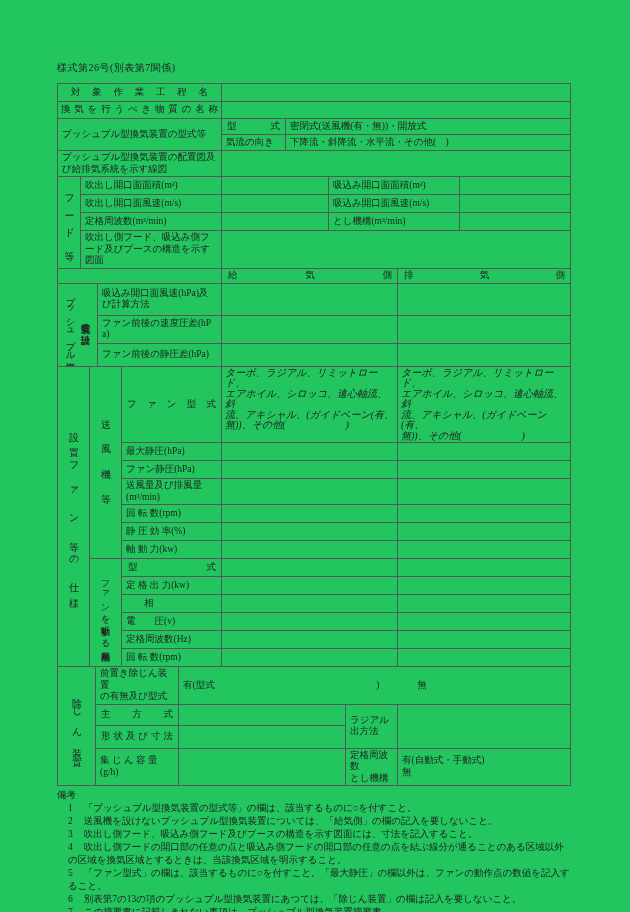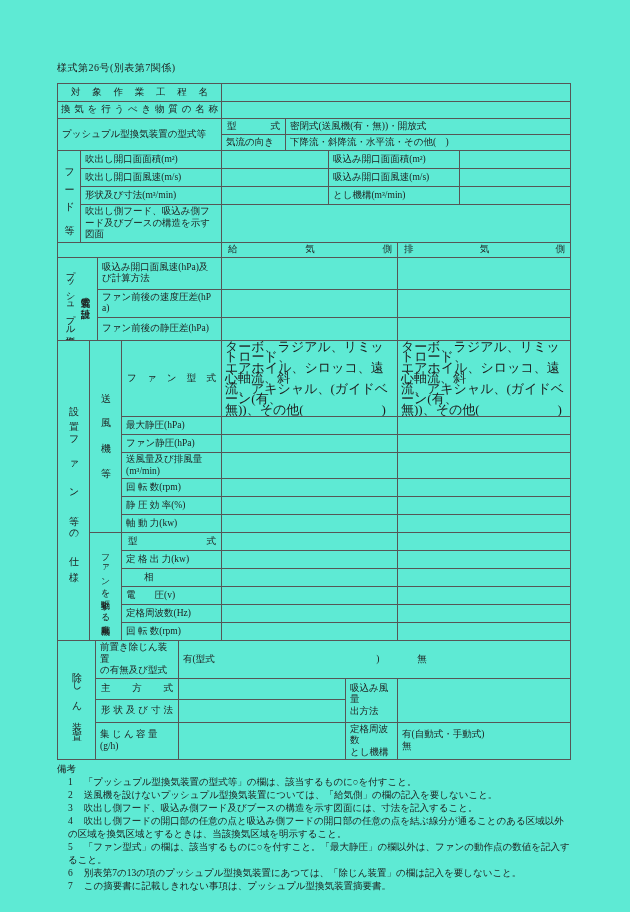--- a/index.html
+++ b/index.html
@@ -1,34 +1,34 @@
 <!DOCTYPE html>
 <html lang="ja"><head>
 <meta charset="utf-8">
 <style>
   html,body{margin:0;padding:0;background:#e8e8e8;}
-  .page{width:630px;height:912px;background:#5eead4;position:relative;overflow:hidden;
+  .page{width:630px;height:912px;background:#22c55e;position:relative;overflow:hidden;
         font-family:"Liberation Serif","DejaVu Serif",serif;color:#1d1d1d;}
   .inner{position:absolute;left:57px;top:62px;width:513px;}
   .formno{font-size:10px;line-height:12px;letter-spacing:.5px;}
   .title{font-size:11.5px;text-align:center;margin-top:8px;letter-spacing:1.5px;}
 
   table{border-collapse:collapse;table-layout:fixed;width:513px;margin-top:-1px;}
   table.first{margin-top:9px;}
   td{border:1px solid #565656;font-size:9.5px;line-height:11.5px;padding:1px 4px;
      vertical-align:middle;overflow:hidden;word-break:break-all;}
   td.val{padding:0;}
   .pl{white-space:pre-line;}
   .ju{text-align:justify;text-align-last:justify;}
   .p3{padding-left:3px;padding-right:3px;}
   .p5{padding-left:5px;padding-right:5px;}
   .p6{padding-left:6px;padding-right:5px;}
   .p13{padding-left:13px;padding-right:13px;}
   .top{vertical-align:top;}
-  .ft{font-size:13px;line-height:10.5px;padding:1px 3px;vertical-align:top;}
+  .ft{font-size:10px;line-height:10.5px;padding:1px 3px;vertical-align:top;font-style:italic;}
   .phase{padding-left:22px;}
 
   td.vc{padding:0;text-align:center;vertical-align:middle;}
   .vt{writing-mode:vertical-rl;display:inline-block;line-height:14px;}
   .vt-hood{letter-spacing:11px;font-size:10px;}
   .vt-design{writing-mode:vertical-lr;white-space:pre-line;font-size:9.5px;line-height:15px;letter-spacing:0;}
   .vt-fan{letter-spacing:15px;font-size:10px;}
   .vt-blower{letter-spacing:25px;font-size:10px;}
   .vt-motor{font-size:9px;letter-spacing:1px;line-height:10px;}
   .vt-dust{letter-spacing:9px;font-size:10px;}
@@ -66,20 +66,33 @@
         <td class="ju p5">型式</td>
         <td>密閉式(送風機(有・無))・開放式</td>
       </tr>
       <tr style="height:16px">
         <td>気流の向き</td>
         <td>下降流・斜降流・水平流・その他(　)</td>
       </tr>
     </tbody>
       </table>
 
+    <table>
+      <colgroup>
+          <col style="width:164px">
+          <col style="width:349px">
+        </colgroup>
+      <tbody>
+          <tr style="height:26px">
+        <td class="pl top">プッシュプル型換気装置の配置図及
+び給排気系統を示す線図</td>
+        <td class="val"></td>
+      </tr>
+    </tbody>
+      </table>
 
     <table>
       <colgroup>
           <col style="width:23px">
           <col style="width:141px">
           <col style="width:107px">
           <col style="width:131px">
           <col style="width:111px">
         </colgroup>
       <tbody>
@@ -90,21 +103,21 @@
         <td>吸込み開口面面積(m²)</td>
         <td class="val"></td>
       </tr>
       <tr style="height:18px">
         <td>吹出し開口面風速(m/s)</td>
         <td class="val"></td>
         <td>吸込み開口面風速(m/s)</td>
         <td class="val"></td>
       </tr>
       <tr style="height:18px">
-        <td>形状及び寸法(m³/min)</td>
+        <td>定格周波数(m³/min)</td>
         <td class="val"></td>
         <td>とし機構(m³/min)</td>
         <td class="val"></td>
       </tr>
       <tr style="height:31px">
         <td class="pl top">吹出し側フード、吸込み側フ
 ード及びブースの構造を示す
 図面</td>
         <td colspan="3" class="val"></td>
       </tr>
@@ -253,21 +266,21 @@
       <tbody>
           <tr style="height:24px">
         <td rowspan="4" class="vc"><span class="vt vt-dust">除じん装置</span></td>
         <td class="pl">前置き除じん装置
 の有無及び型式</td>
         <td colspan="3">有(型式　　　　　　　　　　　　　　　　　)　　　　無</td>
       </tr>
       <tr style="height:21px">
         <td class="ju p5">主方式</td>
         <td class="val"></td>
-        <td rowspan="2" class="pl">吸込み風量
+        <td rowspan="2" class="pl">ラジアル
 出方法</td>
         <td rowspan="2" class="val"></td>
       </tr>
       <tr style="height:23px">
         <td class="ju p5">形状及び寸法</td>
         <td class="val"></td>
       </tr>
       <tr style="height:37px">
         <td class="pl">集 じ ん 容 量
 (g/h)</td>

